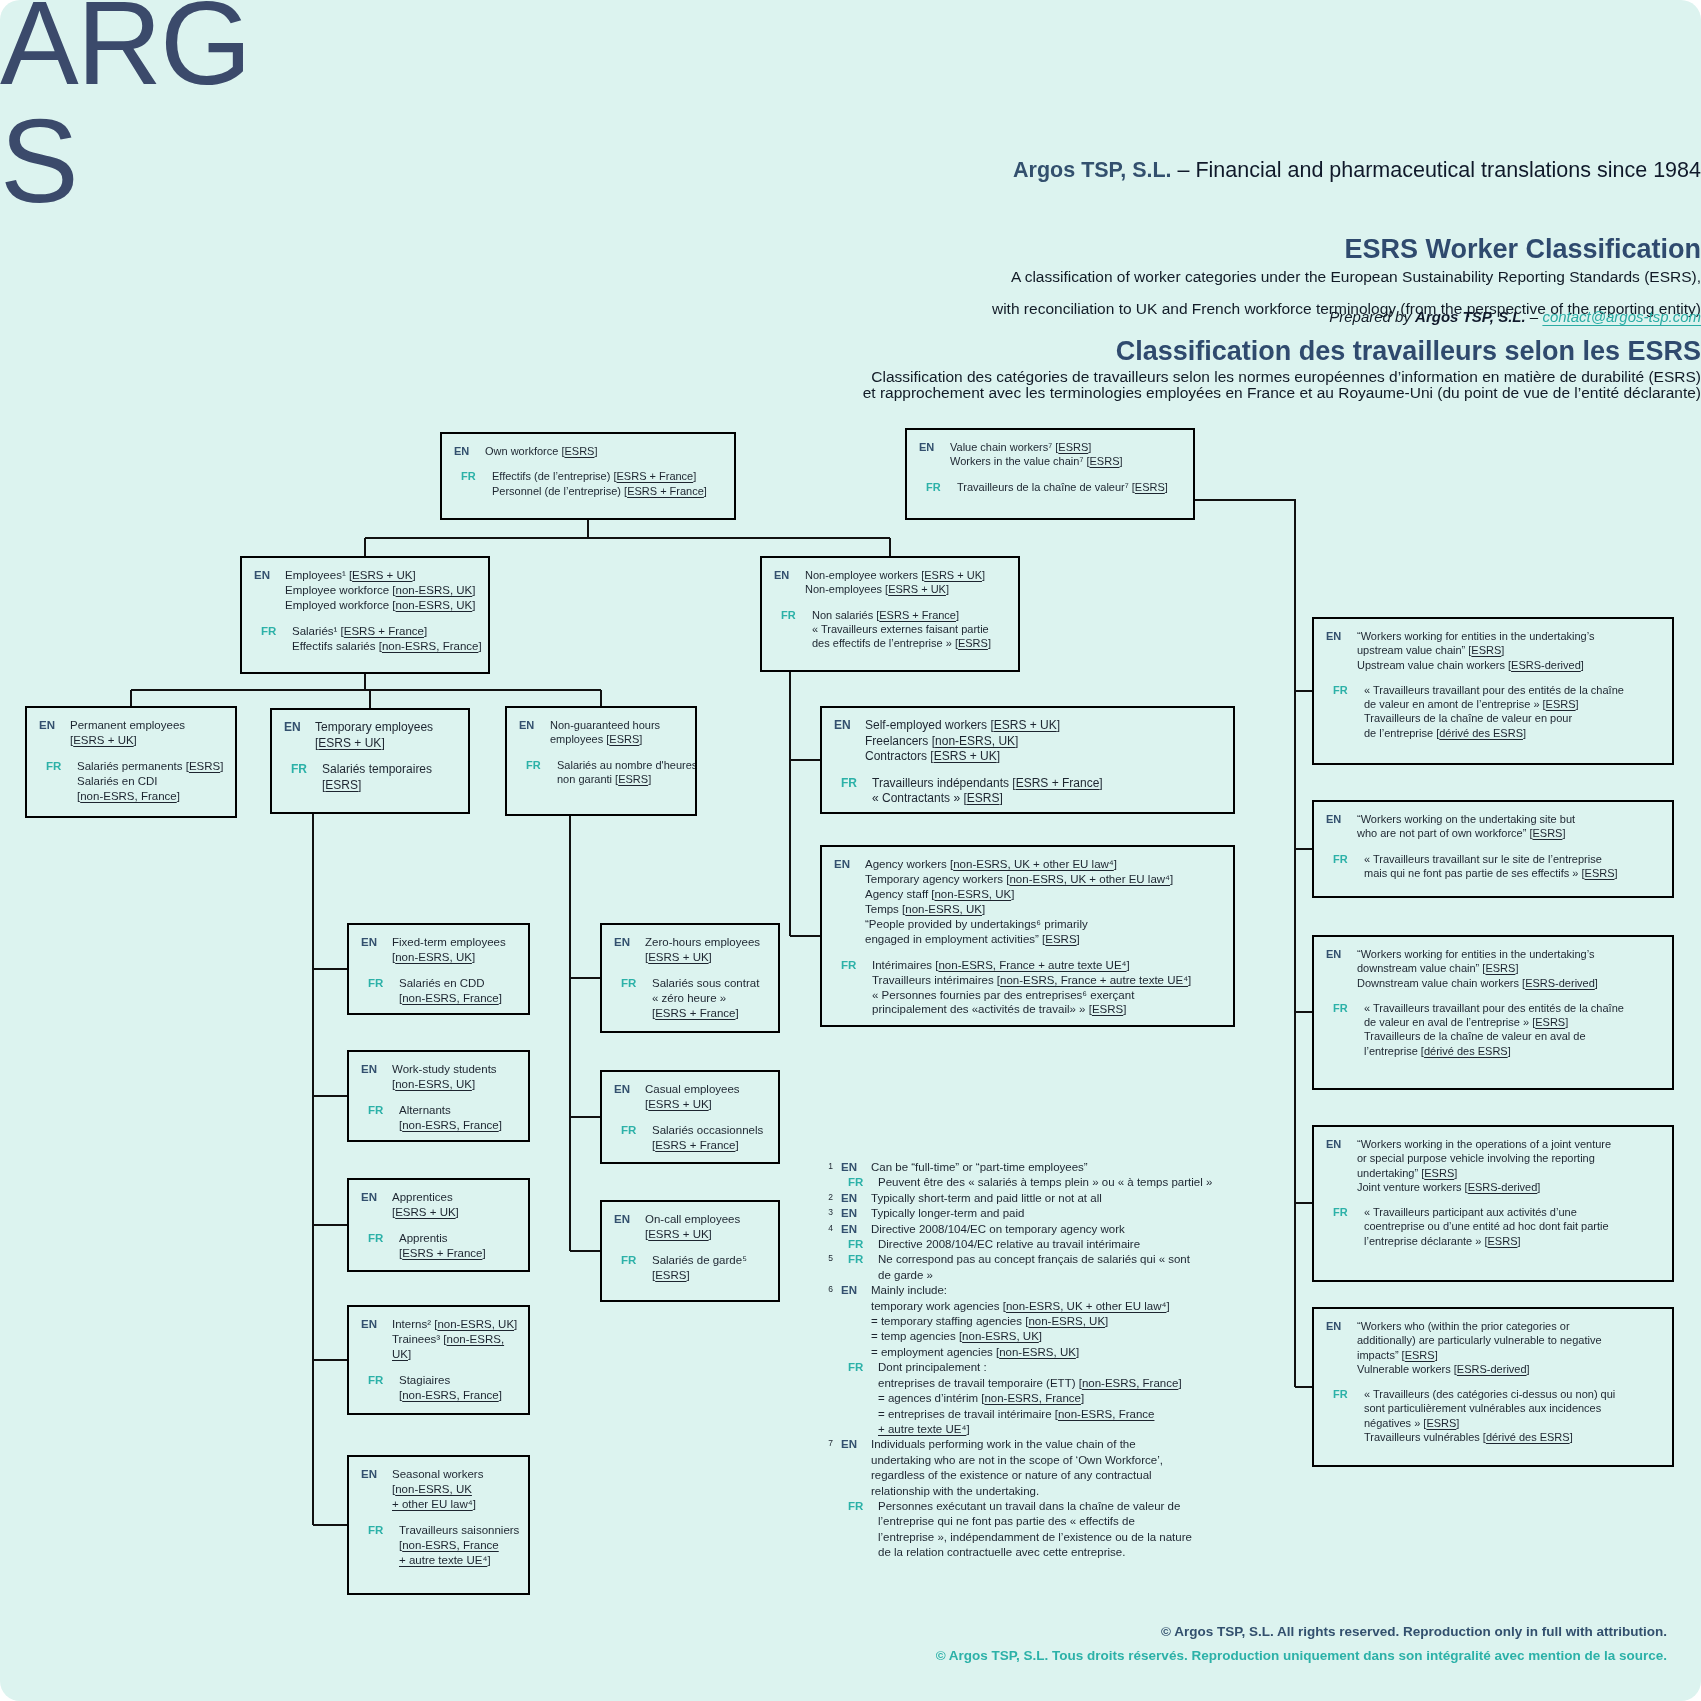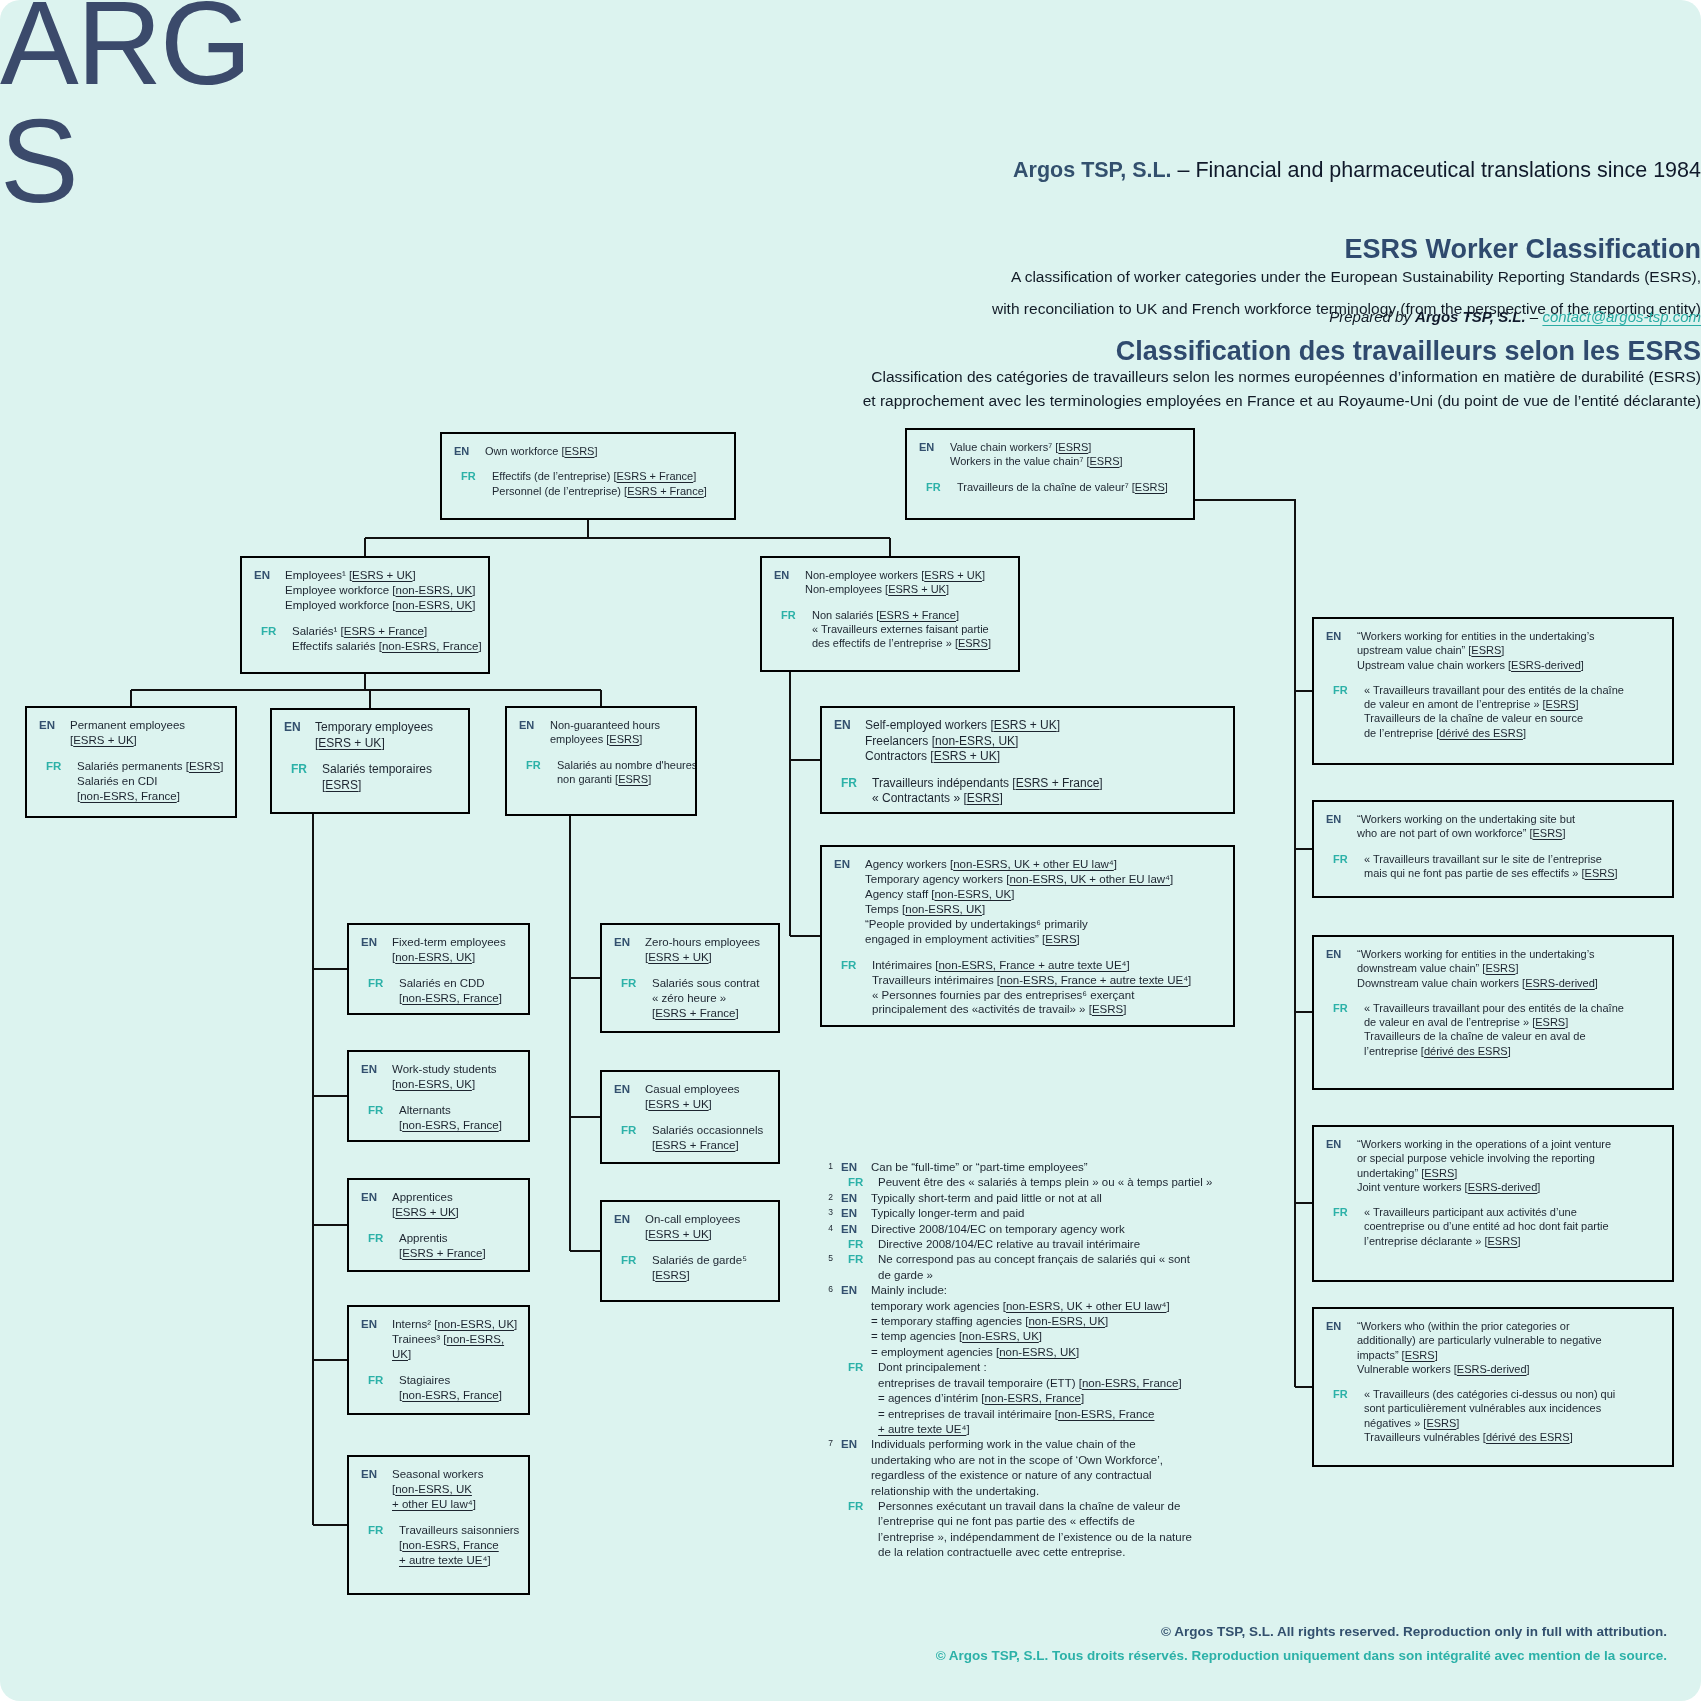--- a/index.html
+++ b/index.html
@@ -13,21 +13,21 @@
   .logo-globe{margin:0 4px;transform:translateY(2px);}
   .tagline{top:158px;font-size:21.5px;color:#10192a;}
   .tagline b{color:#33506e;}
   .links{top:190px;font-size:20px;}
   a.lnk{color:#2aaca4;text-decoration:underline;text-underline-offset:3px;cursor:pointer;}
   .sep{color:#2aaca4;margin:0 10px;}
   .btitle{font-size:27px;font-weight:bold;color:#2f4a6e;}
   .en-title{top:234px;} .fr-title{top:336px;}
   .sub{font-size:15.5px;color:#111a26;}
   .en-sub1{top:268px;} .en-sub2{top:300px;}
-  .fr-sub1{top:368px;} .fr-sub2{top:392px;}
+  .fr-sub1{top:368px;} .fr-sub2{top:384px;}
   .prep{font-size:15px;font-style:italic;color:#111a26;}
   .en-prep{top:308px;} .fr-prep{top:408px;}
   .prep b{color:#10192a;}
 
   
   #diagram{position:absolute;left:0;top:0;width:1701px;height:1701px;}
   #connectors{position:absolute;left:0;top:0;}
   .box{position:absolute;border:2.5px solid #000;box-sizing:border-box;background:#dcf3ef;
        padding:10px 12px;overflow:hidden;line-height:1.3;}
   .brow{display:flex;align-items:flex-start;gap:9px;}
@@ -378,21 +378,21 @@
             <span class="line">“Workers working for entities in the undertaking’s</span>
             <span class="line">upstream value chain” [<u>ESRS</u>]</span>
             <span class="line">Upstream value chain workers [<u>ESRS-derived</u>]</span>
           </span>
         </div>
         <div class="brow">
           <span class="lang fr">FR</span>
           <span class="lines">
             <span class="line">« Travailleurs travaillant pour des entités de la chaîne</span>
             <span class="line">de valeur en amont de l’entreprise » [<u>ESRS</u>]</span>
-            <span class="line">Travailleurs de la chaîne de valeur en source</span>
+            <span class="line">Travailleurs de la chaîne de valeur en pour</span>
             <span class="line">de l’entreprise [<u>dérivé des ESRS</u>]</span>
           </span>
         </div>
       </div>
       <div class="box" style="left: 1312px; top: 800px; width: 362px; height: 98px; font-size: 11px;">
         <div class="brow">
           <span class="lang en">EN</span>
           <span class="lines">
             <span class="line">“Workers working on the undertaking site but</span>
             <span class="line">who are not part of own workforce” [<u>ESRS</u>]</span>

